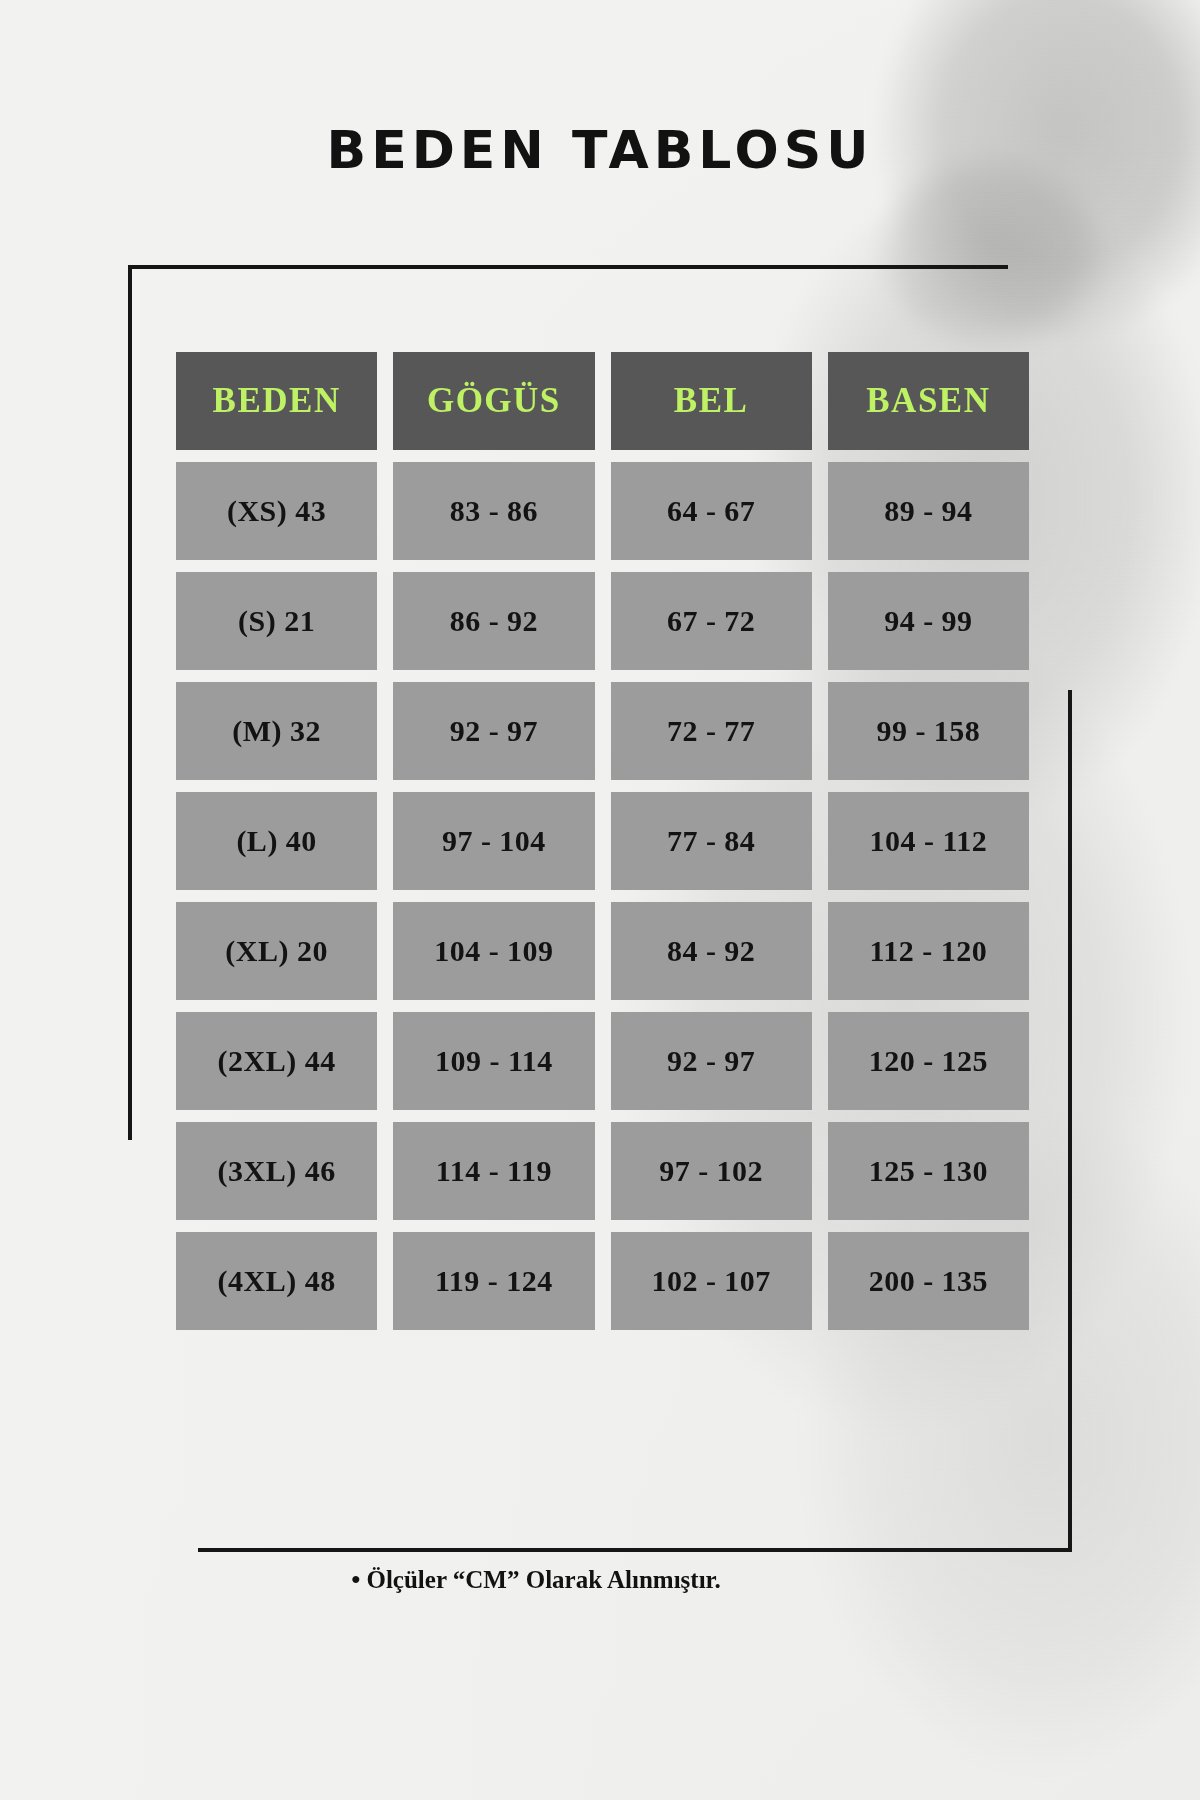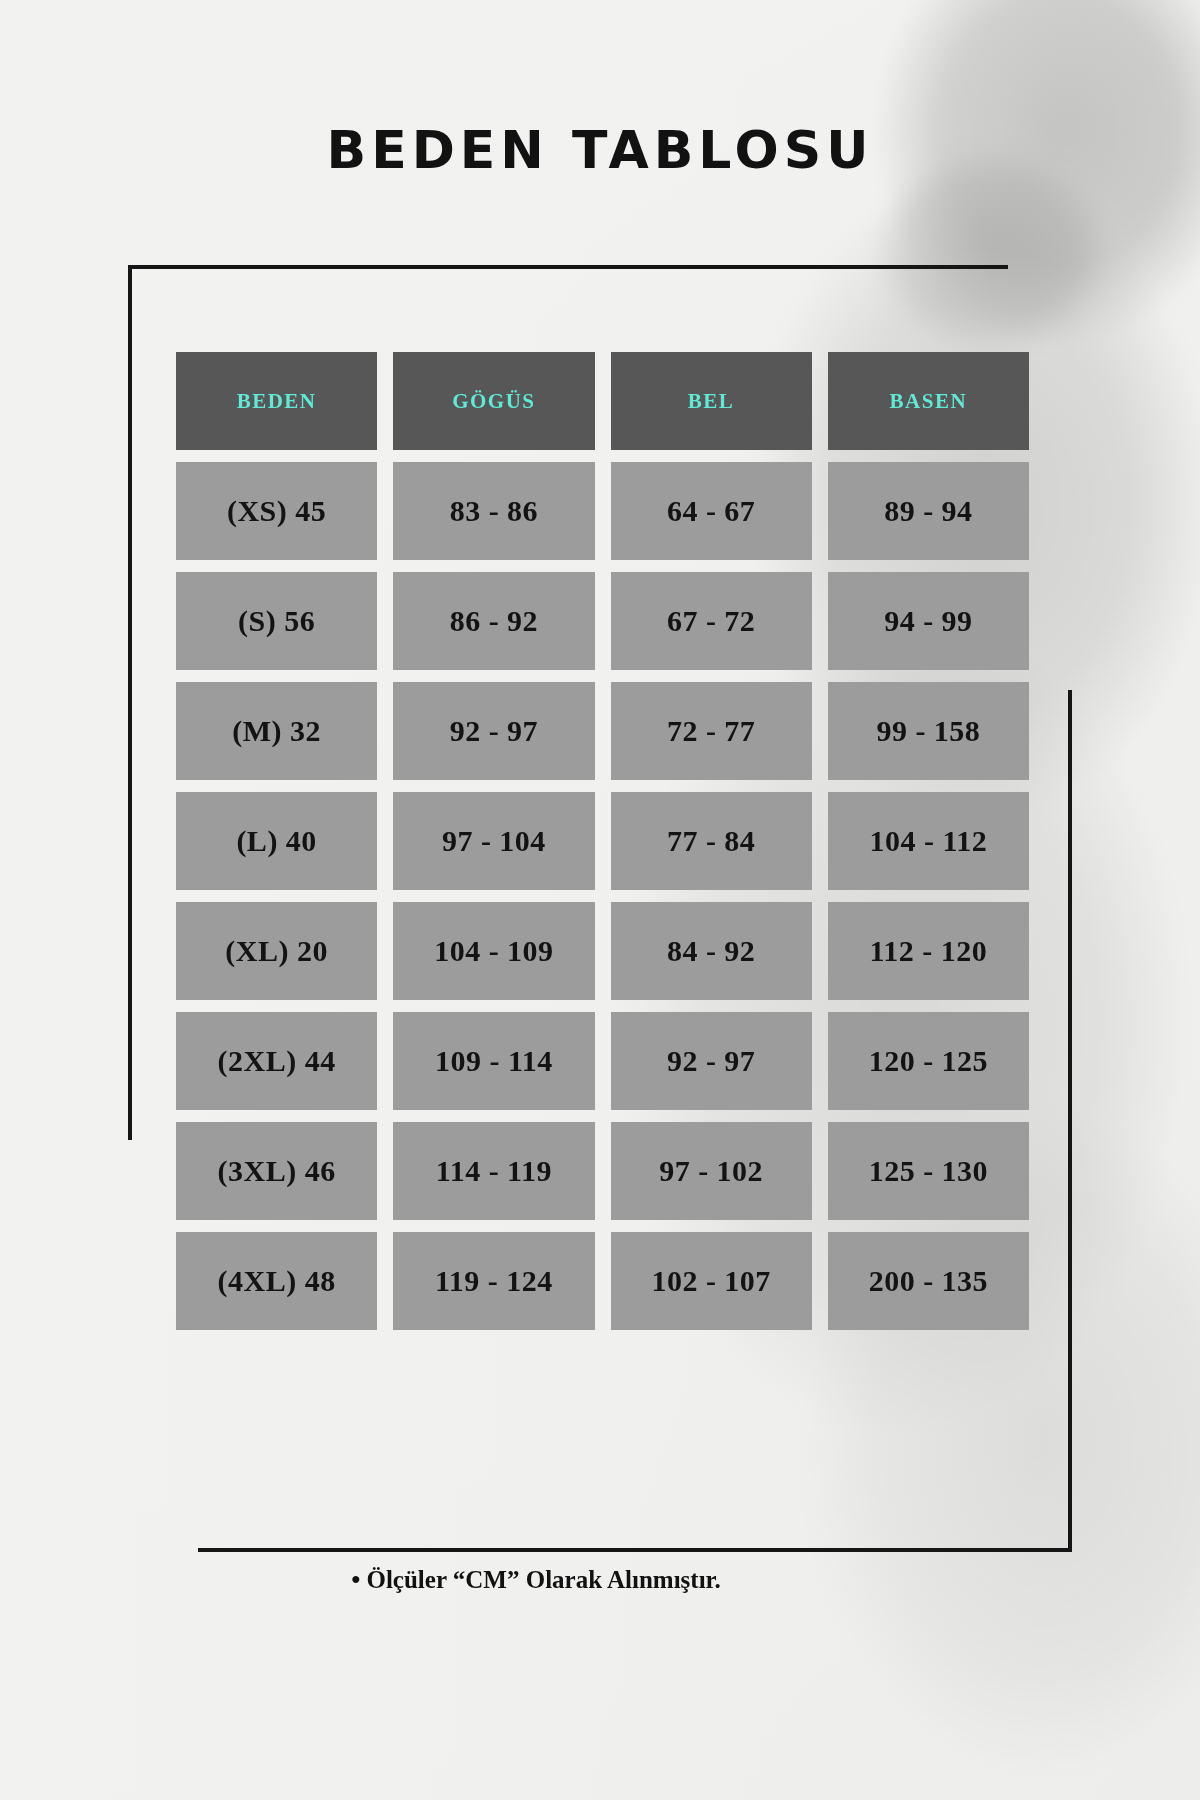--- a/index.html
+++ b/index.html
@@ -116,24 +116,24 @@
   table.size-table {
     position: absolute;
     left: 160px;
     top: 340px;
     width: 885px;
     border-collapse: separate;
     border-spacing: 16px 12px;
   }
   table.size-table th {
     background: #575757;
-    color: #5eead4;
-    font-family: "Liberation Serif", serif;
-    font-weight: bold;
-    font-size: 21px;
+    color: #bef264;
+    font-family: "Liberation Serif", serif;
+    font-weight: bold;
+    font-size: 35px;
     letter-spacing: 1.5px;
     height: 96px;
     width: 25%;
     text-align: center;
     vertical-align: middle;
   }
   table.size-table td {
     background: #9c9c9c;
     color: #131313;
     font-family: "Liberation Serif", serif;
@@ -186,27 +186,27 @@
     <thead>
       <tr>
         <th>BEDEN</th>
         <th>GÖGÜS</th>
         <th>BEL</th>
         <th>BASEN</th>
       </tr>
     </thead>
     <tbody>
       <tr>
-        <td>(XS) 45</td>
+        <td>(XS) 43</td>
         <td>83 - 86</td>
         <td>64 - 67</td>
         <td>89 - 94</td>
       </tr>
       <tr>
-        <td>(S) 56</td>
+        <td>(S) 21</td>
         <td>86 - 92</td>
         <td>67 - 72</td>
         <td>94 - 99</td>
       </tr>
       <tr>
         <td>(M) 32</td>
         <td>92 - 97</td>
         <td>72 - 77</td>
         <td>99 - 158</td>
       </tr>

